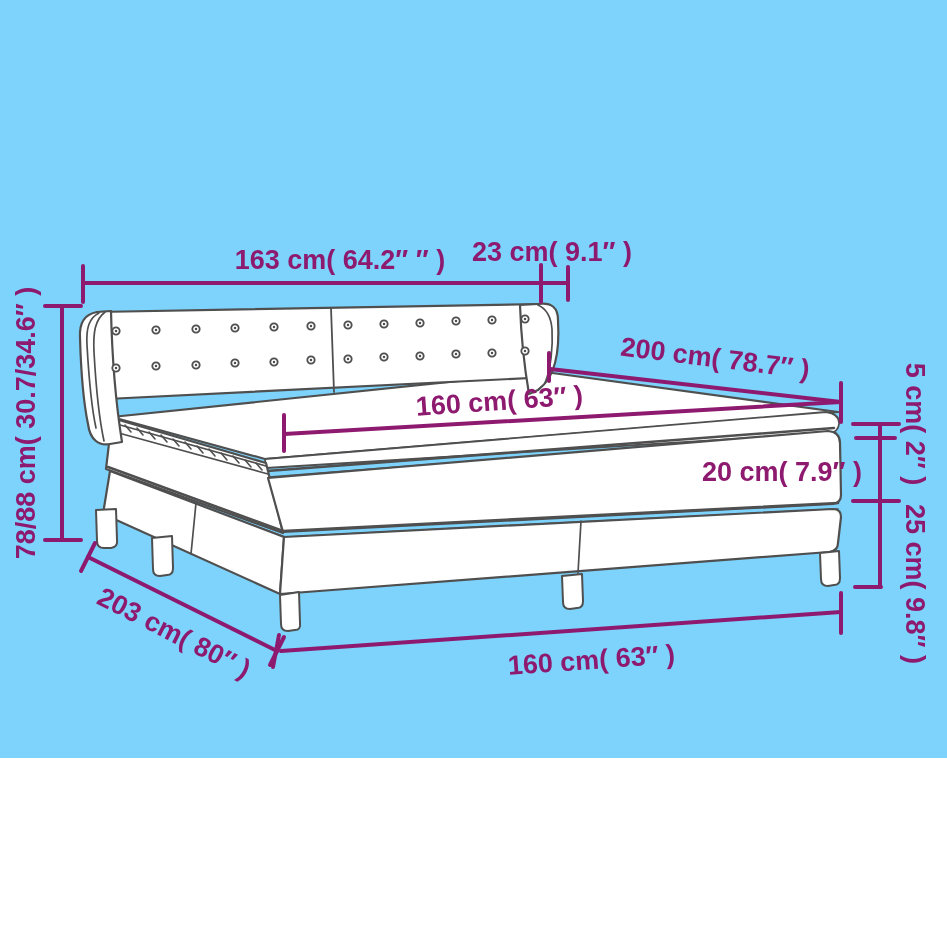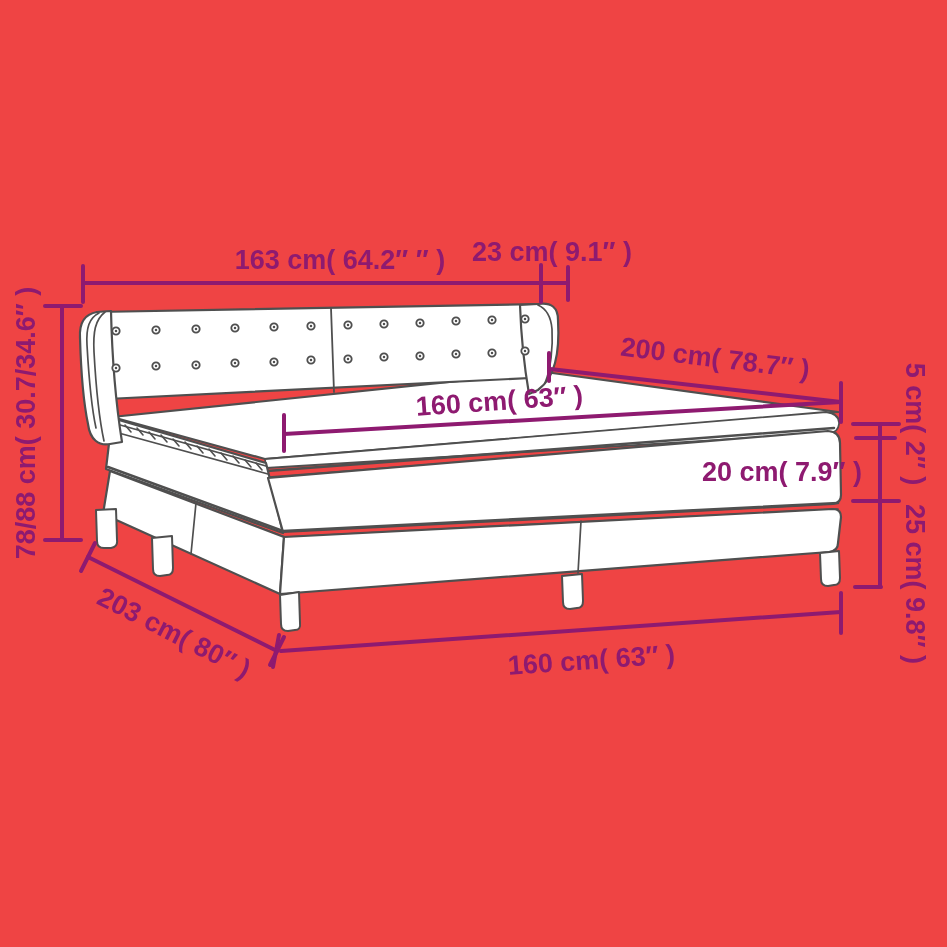--- a/index.html
+++ b/index.html
@@ -1,19 +1,19 @@
 <!DOCTYPE html>
 <html><head>
 <meta charset="utf-8">
 <style>
   html,body{margin:0;padding:0;background:#fff;}
   .stage{
     position:relative;
-    width:947px;height:947px;
-    background:#ef4444;
+    width:947px;height:758px;
+    background:#7dd3fc;
     overflow:hidden;
     font-family:"Liberation Sans","DejaVu Sans",sans-serif;
   }
   .stage svg{position:absolute;left:0;top:0;}
   .dim-label{
     font-family:"Liberation Sans","DejaVu Sans",sans-serif;
     font-weight:700;
     font-size:27px;
     fill:#8e1a70;
     letter-spacing:0px;

